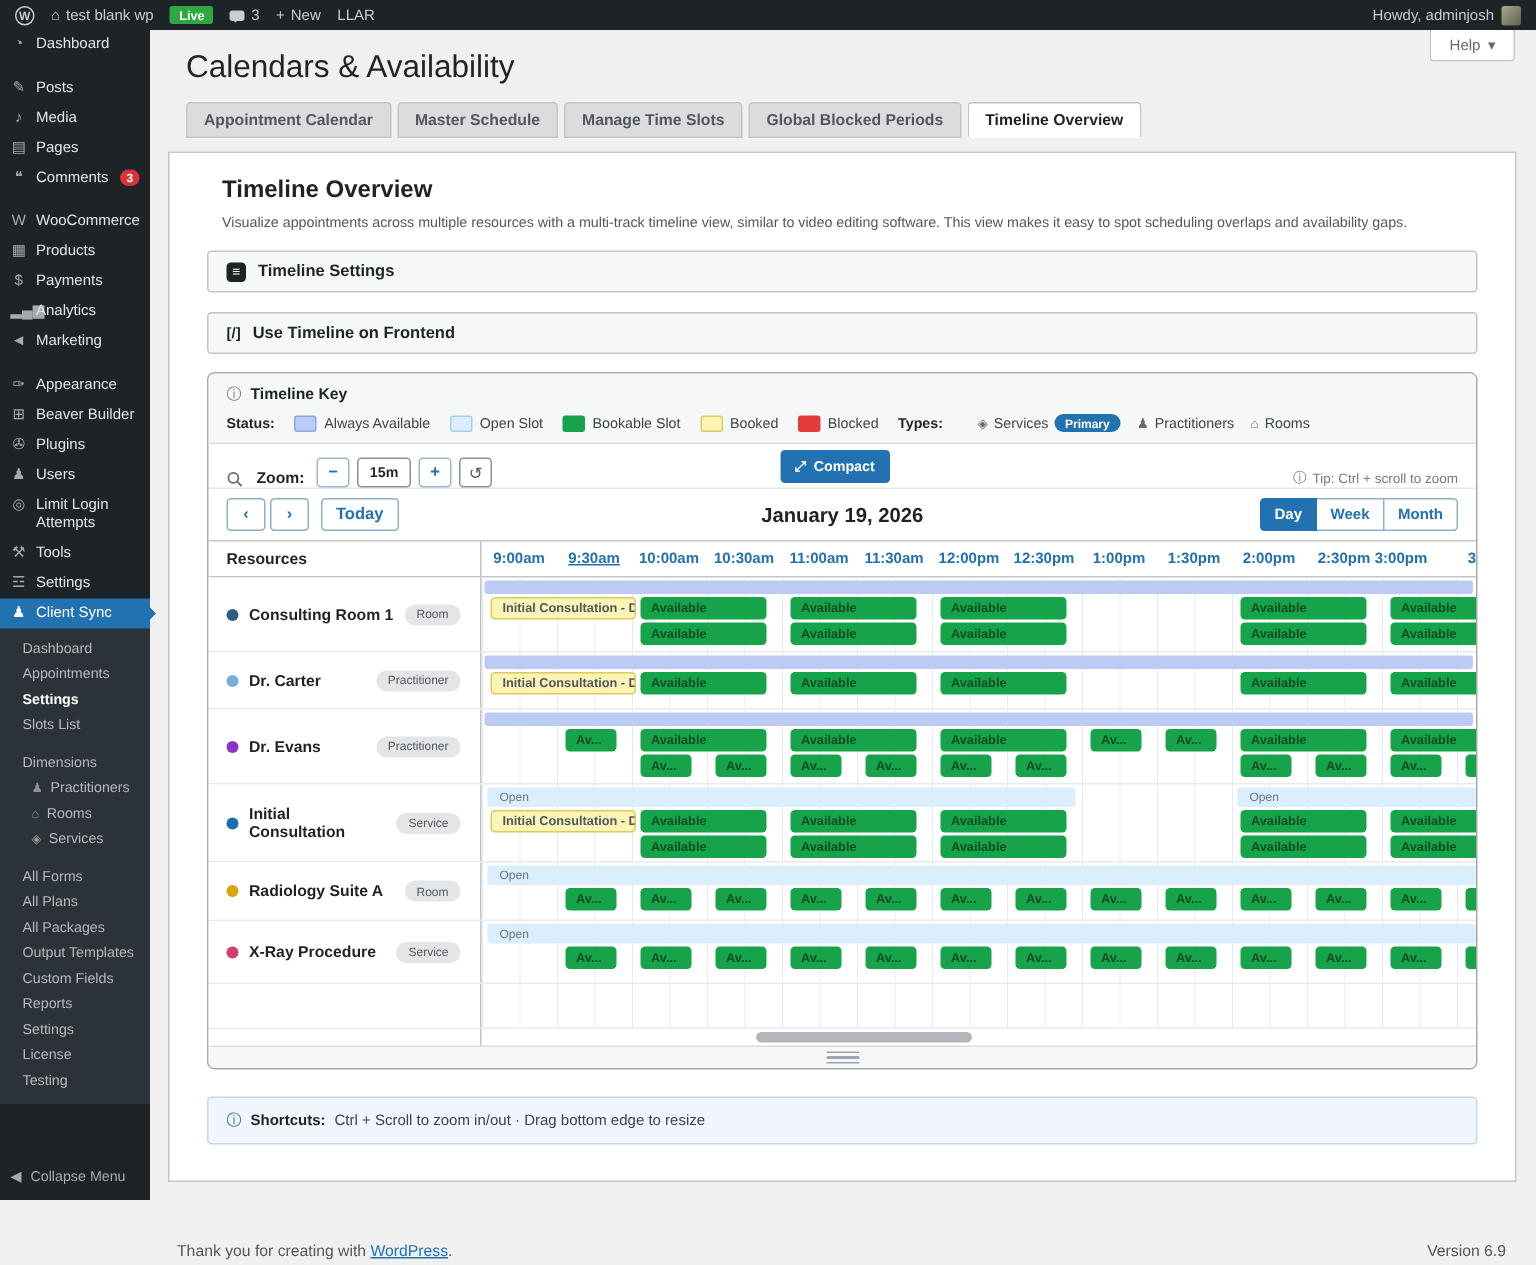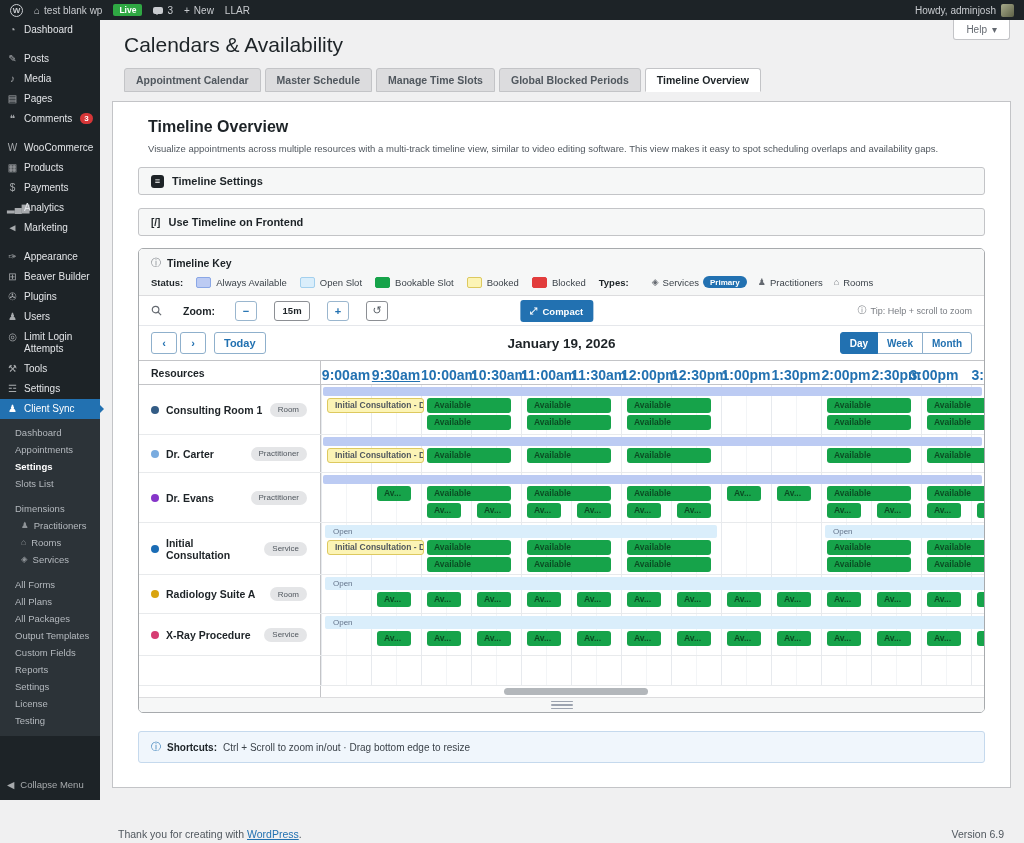--- a/index.html
+++ b/index.html
@@ -72,21 +72,21 @@
   #key-legend { display:flex; align-items:center; gap:13px; margin-top:6px; font-size:9.5px;
     color:#3c434a; white-space:nowrap;}
   .legend-strong { font-weight:700; color:#1d2327;}
   .legend-item { display:flex; align-items:flex-start; gap:5px;}
   .swatch { width:15px; height:11px; border-radius:2px; flex:none;}
   .type-item { display:flex; align-items:center; gap:4px;}
   .type-icon { color:#646970; font-size:9px;}
   .primary-badge { background:#2271b1; color:#fff; border-radius:8px; font-size:8px; font-weight:700; padding:1.5px 7px;}
   #types-group { margin-left:10px; display:flex; align-items:center; gap:11px;}
   
-  #toolbar { height:30px; display:flex; align-items:center; padding:0 12px; gap:17px;
+  #toolbar { height:30px; display:flex; align-items:flex-end; padding:0 12px; gap:5px;
     border-bottom:1px solid #e5e7eb; position:relative;}
   .zoom-label { font-size:10.5px; font-weight:700; margin:0 3px 0 4px;}
   .tb-btn { height:20px; min-width:22px; background:#fff; border:1px solid #9ab6ce; border-radius:3px;
     font-size:11px; color:#2271b1; display:flex; align-items:center; justify-content:center;
     padding:0 4px; cursor:pointer; font-weight:700;}
   .tb-btn.gray { border-color:#8c8f94; color:#50575e; font-weight:400;}
   .zoom-value { height:20px; width:36px; background:#fff; border:1px solid #8c8f94; border-radius:3px;
     font-size:9.5px; font-weight:700; color:#1d2327; display:flex; align-items:center; justify-content:center;}
   #compact-btn { position:absolute; left:50%; margin-left:-5px; transform:translateX(-50%); top:4px;
     background:#2271b1; color:#fff; border:none; border-radius:3px; height:22px; padding:0 10px;
@@ -104,21 +104,21 @@
     color:#2271b1; background:#fff; cursor:pointer; margin-left:-1px; display:flex; align-items:center;}
   .view-btn:first-child { border-radius:3px 0 0 3px; margin-left:0;}
   .view-btn:last-child { border-radius:0 3px 3px 0;}
   .view-btn.active { background:#2271b1; border-color:#2271b1; color:#fff; z-index:1;}
   
   #grid { border-top:1px solid #c3c4c7;}
   #grid-header { display:flex; height:24px; border-bottom:1px solid #c3c4c7;}
   #res-header { width:182px; flex:none; border-right:1px solid #c3c4c7; display:flex; align-items:center;
     padding-left:12px; font-size:10.5px; font-weight:700;}
   #time-header { flex:1; position:relative; overflow:hidden;}
-  .time-label { position:absolute; top:6px; width:50px; text-align:center; font-size:14px;
+  .time-label { position:absolute; top:6px; width:50px; text-align:center; font-size:10px;
     font-weight:700; color:#2271b1; white-space:nowrap;}
   .row { display:flex; border-bottom:1px solid #e8eaec;}
   .res-cell { width:182px; flex:none; border-right:1px solid #c3c4c7; display:flex; align-items:center;
     gap:7px; padding-left:12px; background:#fff;}
   .res-dot { width:8px; height:8px; border-radius:50%; flex:none;}
   .res-name { font-size:10.5px; font-weight:700; color:#1d2327;}
   .res-badge { background:#e4e5e7; border-radius:8px; font-size:8px; color:#50575e; padding:2.5px 8px;
     margin-left:auto; margin-right:13px; white-space:nowrap;}
   .track { flex:1; position:relative; overflow:hidden;
     background-image:
@@ -398,21 +398,21 @@
         <span class="tb-btn">−</span>
         <span class="zoom-value">15m</span>
         <span class="tb-btn">+</span>
         <span class="tb-btn gray">↺</span>
         <button id="compact-btn">
           <span>⤢</span>
           <span>Compact</span>
         </button>
         <span class="tip">
           <span>ⓘ</span>
-          <span>Tip: Help + scroll to zoom</span>
+          <span>Tip: Ctrl + scroll to zoom</span>
         </span>
       </div>
 
       <div id="navrow">
         <span id="nav-arrows">
           <span class="nav-btn">‹</span>
           <span class="nav-btn">›</span>
         </span>
         <span class="nav-btn">Today</span>
         <span class="date-title">January 19, 2026</span>

